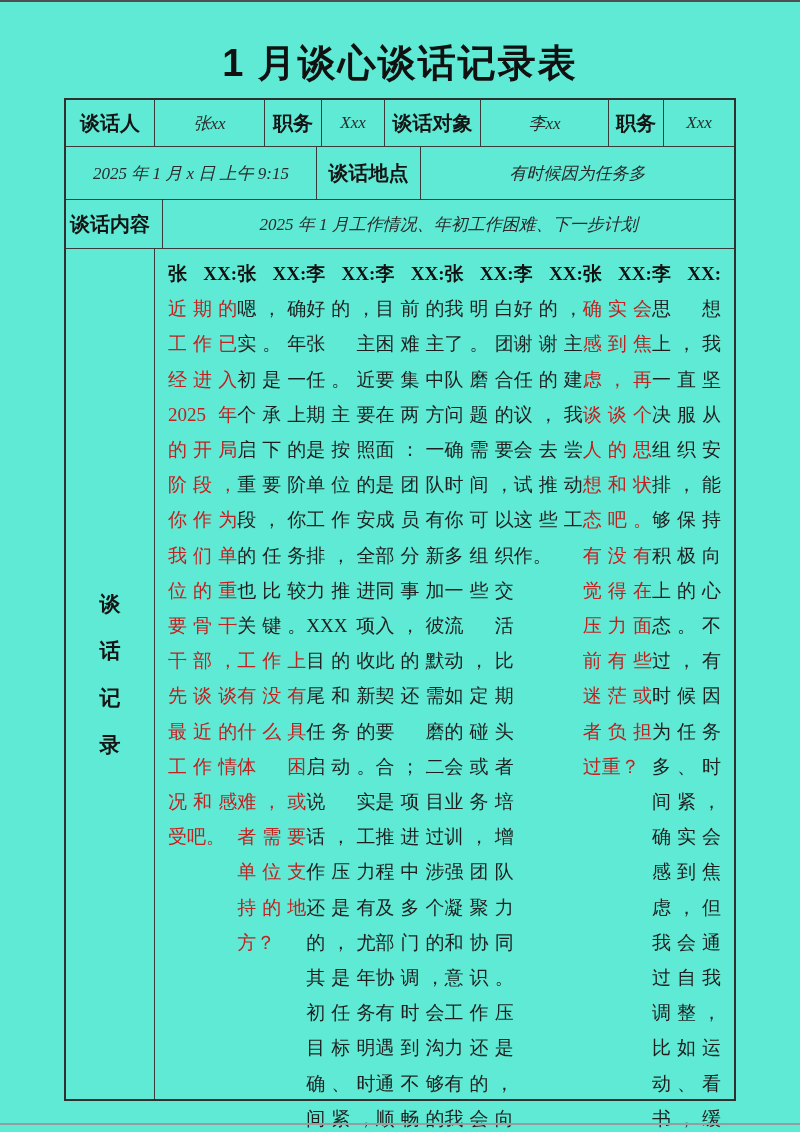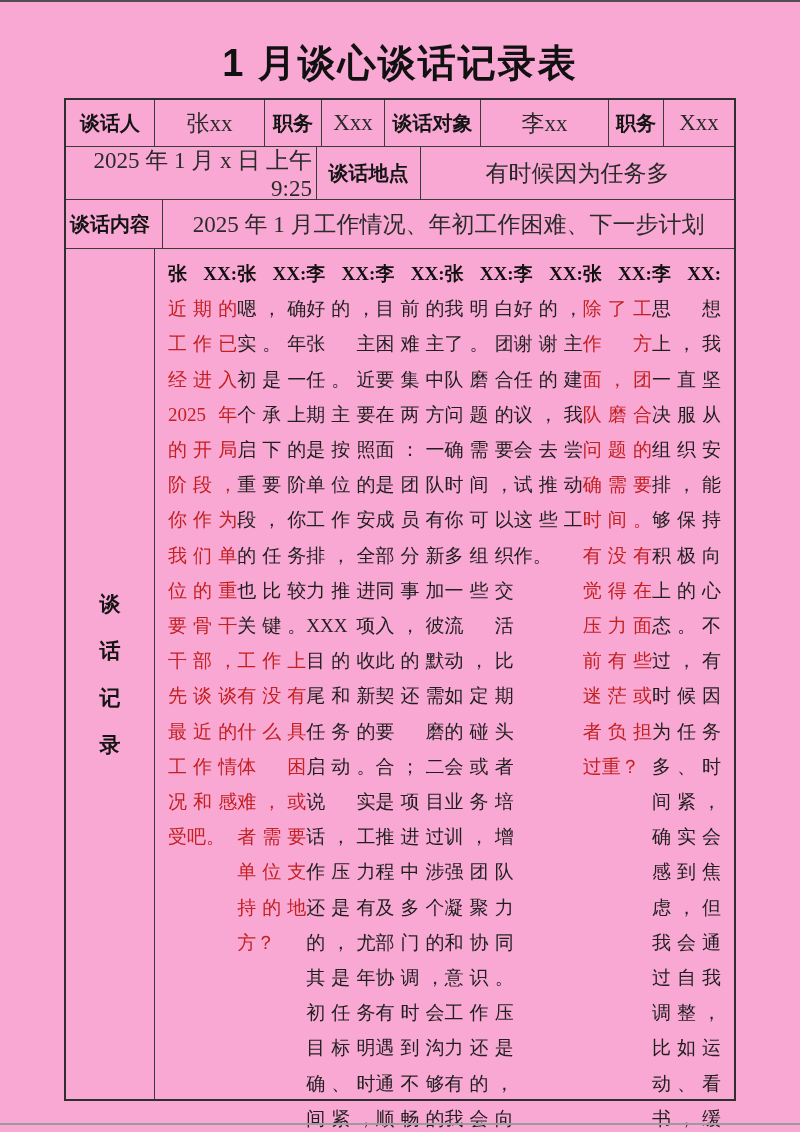--- a/index.html
+++ b/index.html
@@ -1,19 +1,19 @@
 <!DOCTYPE html>
 <html><head>
 <meta charset="utf-8">
 <style>
   html, body { margin: 0; padding: 0; background: #ffffff; }
   #page {
     position: relative;
     width: 800px; height: 1132px;
-    background: #f9a8d4;
+    background: #5eead4;
     font-family: "Liberation Serif", serif;
     color: #1c1c1c;
     overflow: hidden;
   }
   #top-edge-line {
     position: absolute; left: 0; top: 0; width: 800px; height: 2px;
     background: #4f4f4f;
   }
   #bottom-edge-line {
     position: absolute; left: 0; top: 1123px; width: 800px; height: 2px;
@@ -32,31 +32,31 @@
     position: absolute; left: 64px; top: 98px; width: 672px;
     border: 2px solid #2f2f2f;
     box-sizing: border-box;
     display: flex; flex-direction: column;
   }
   .trow { display: flex; flex-direction: row; }
   .trow + .trow { border-top: 1px solid #3a3a3a; }
   .tcell {
     box-sizing: border-box;
     display: flex; align-items: center; justify-content: center;
-    text-align: right;
+    text-align: left;
     padding: 20px 4px;
   }
   .tcell + .tcell { border-left: 1px solid #3a3a3a; }
   .lbl {
     font-family: "Liberation Sans", sans-serif;
     font-weight: bold;
     font-size: 20px;
     color: #141414;
   }
-  .val { font-size: 23px; color: #2a2a2a; }
+  .val { font-size: 17px; color: #2a2a2a; font-style: italic; }
   .r1 { height: 46px; }
   .r2 { height: 52px; }
   .r3 { height: 48px; }
   .r4 { height: 850px; }
   
   .c-talker-l { width: 88px; } .c-talker-v { width: 110px; }
   .c-duty1-l  { width: 57px; } .c-duty1-v  { width: 63px; }
   .c-target-l { width: 96px; } .c-target-v { width: 128px; }
   .c-duty2-l  { width: 55px; } .c-duty2-v  { flex: 1; }
   
@@ -110,21 +110,21 @@
       <div class="tcell val c-talker-v">张xx</div>
       <div class="tcell lbl c-duty1-l">职务</div>
       <div class="tcell val c-duty1-v">Xxx</div>
       <div class="tcell lbl c-target-l">谈话对象</div>
       <div class="tcell val c-target-v">李xx</div>
       <div class="tcell lbl c-duty2-l">职务</div>
       <div class="tcell val c-duty2-v">Xxx</div>
     </div>
 
     <div class="trow r2">
-      <div class="tcell val c-time-v">2025 年 1 月 x 日 上午 9:25</div>
+      <div class="tcell val c-time-v">2025 年 1 月 x 日 上午 9:15</div>
       <div class="tcell lbl c-place-l">谈话地点</div>
       <div class="tcell val c-place-v">有时候因为任务多</div>
     </div>
 
     <div class="trow r3">
       <div class="tcell lbl c-content-l">谈话内容</div>
       <div class="tcell val c-content-v">2025 年 1 月工作情况、年初工作困难、下一步计划</div>
     </div>
 
     <div class="trow r4">
@@ -134,21 +134,21 @@
           <div class="record-char">记</div>
           <div class="record-char">录</div>
         </div>
       <div class="tcell c-record-v" id="record-body">
           <p class="dialogue-paragraph"><span class="speaker">张 XX: </span> <span class="seg-red">近期的工作已经进入 2025 年的开局阶段，你作为我们单位的重要骨干干部，先谈谈最近的工作情况和感受吧。</span></p>
           <p class="dialogue-paragraph"><span class="speaker">张 XX: </span> <span class="seg-black">嗯，确实。年初是一个承上启下的重要阶段，你的任务也比较关键。</span><span class="seg-red">工作上有没有什么具体困难，或者需要单位支持的地方？</span></p>
           <p class="dialogue-paragraph"><span class="speaker">李 XX: </span> <span class="seg-black">好的，张主任。近期主要是按照单位的工作安排，全力推进 XXX 项目的收尾和新任务的启动。说实话，工作压力还是有的，尤其是年初任务目标明确、时间紧，需要进一步梳理重点和节奏。不过整体上，我觉得工作方向清晰，自己也在逐渐适应高强度的工作节奏。</span></p>
           <p class="dialogue-paragraph"><span class="speaker">李 XX: </span> <span class="seg-black">目前的困难主要集中在两方面：一是团队成员有部分新同事加入，彼此的默契还需要磨合；二是项目推进过程中涉及多个部门的协调，有时会遇到沟通不够顺畅的情况，希望能够在跨部门协作机制上进一步优化。</span></p>
           <p class="dialogue-paragraph"><span class="speaker">张 XX: </span> <span class="seg-black">我明白了。团队磨合问题的确需要时间，你可以多组织一些交流活动，比如定期的碰头会或者业务培训，增强团队凝聚力和协同意识。工作压力还是有的，我会向 xx 汇报，同时要求相关部门加强支持。你也可以在具体问题上主动沟通，先解决最关键的部分。</span></p>
           <p class="dialogue-paragraph"><span class="speaker">李 XX: </span> <span class="seg-black">好的，谢谢主任的建议，我会去尝试推动这些工作。</span></p>
-          <p class="dialogue-paragraph"><span class="speaker">张 XX: </span> <span class="seg-red">除了工作方面，团队磨合问题的确需要时间。有没有觉得在压力面前有些迷茫或者负担过重？</span></p>
+          <p class="dialogue-paragraph"><span class="speaker">张 XX: </span> <span class="seg-red">确实会感到焦虑，再谈谈个人的思想和状态吧。有没有觉得在压力面前有些迷茫或者负担过重？</span></p>
           <p class="dialogue-paragraph"><span class="speaker">李 XX: </span> <span class="seg-black">思想上，我一直坚决服从组织安排，能够保持积极向上的心态。不过，有时候因为任务多、时间紧，确实会感到焦虑，但我会通过自我调整，比如运动、看书，缓解一些情绪。</span></p>
         </div>
     </div>
 
   </div>
 
   <div id="bottom-edge-line"></div>
 </div>
 
 </body></html>

